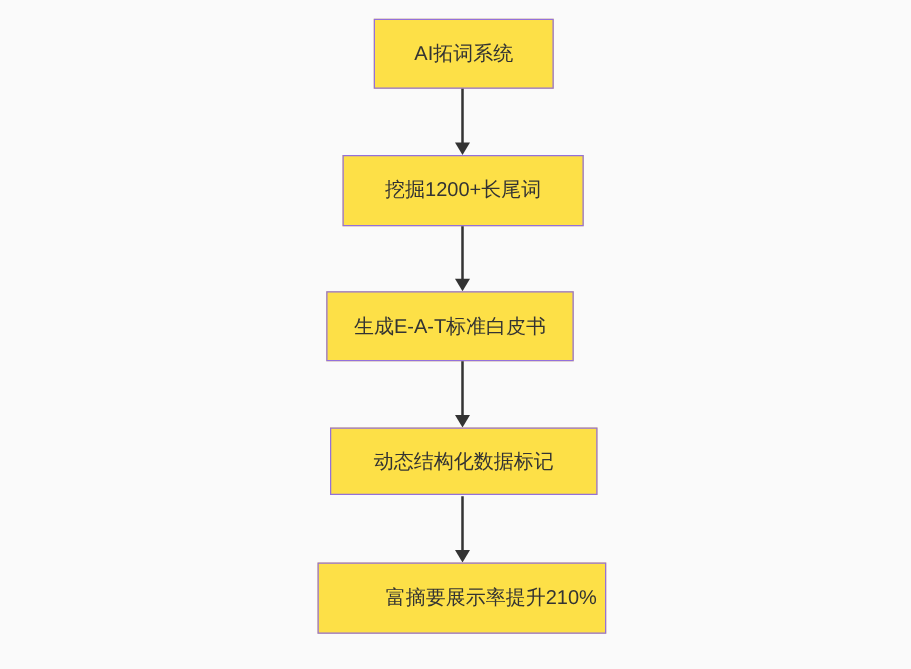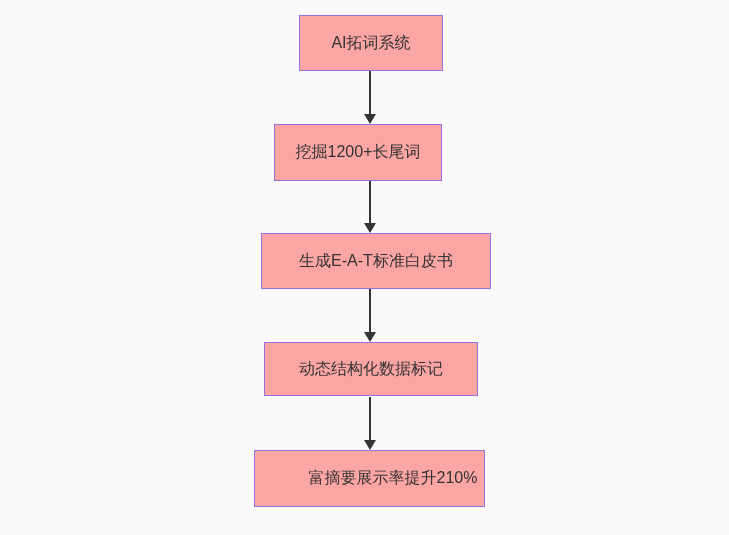--- a/index.html
+++ b/index.html
@@ -11,33 +11,33 @@
   .canvas {
     position: relative;
     width: 729px;
     height: 535px;
     background: #fafafa;
     overflow: hidden;
   }
   .node {
     position: absolute;
     box-sizing: border-box;
-    background: #fca5a5;
+    background: #fde047;
     border: 1px solid #9370DB;
     color: #333333;
     font-size: 16px;
     display: flex;
     align-items: center;
     justify-content: center;
     text-align: center;
     white-space: nowrap;
   }
   .n1 { left: 299px; top: 15px;  width: 144px; height: 56px; }
-  .n2 { left: 274px; top: 124px; width: 168px; height: 57px; }
-  .n3 { left: 261px; top: 233px; width: 230px; height: 56px; }
+  .n2 { left: 274px; top: 124px; width: 193px; height: 57px; }
+  .n3 { left: 261px; top: 233px; width: 198px; height: 56px; }
   .n4 { left: 264px; top: 342px; width: 214px; height: 54px; }
   .n5 { left: 254px; top: 450px; width: 231px; height: 57px; padding-left: 47px; }
 
   .edge-line {
     position: absolute;
     left: 369px;
     width: 2px;
     background: #333333;
   }
   .e1 { top: 71px;  height: 44px; }

